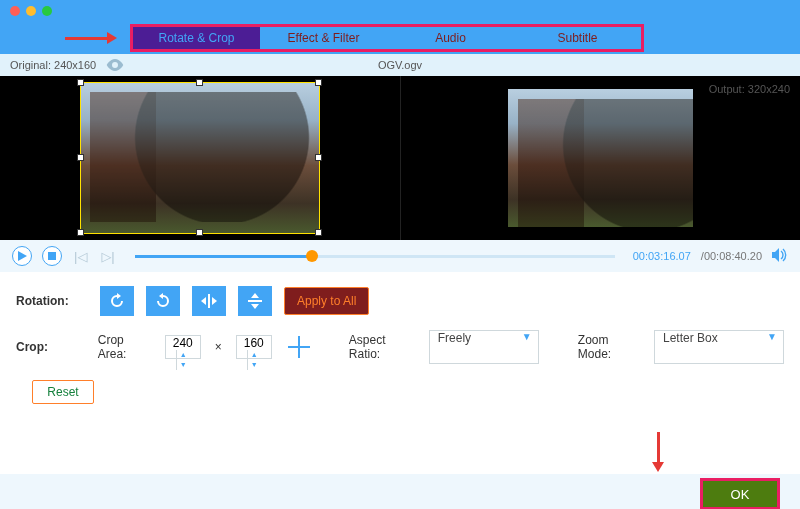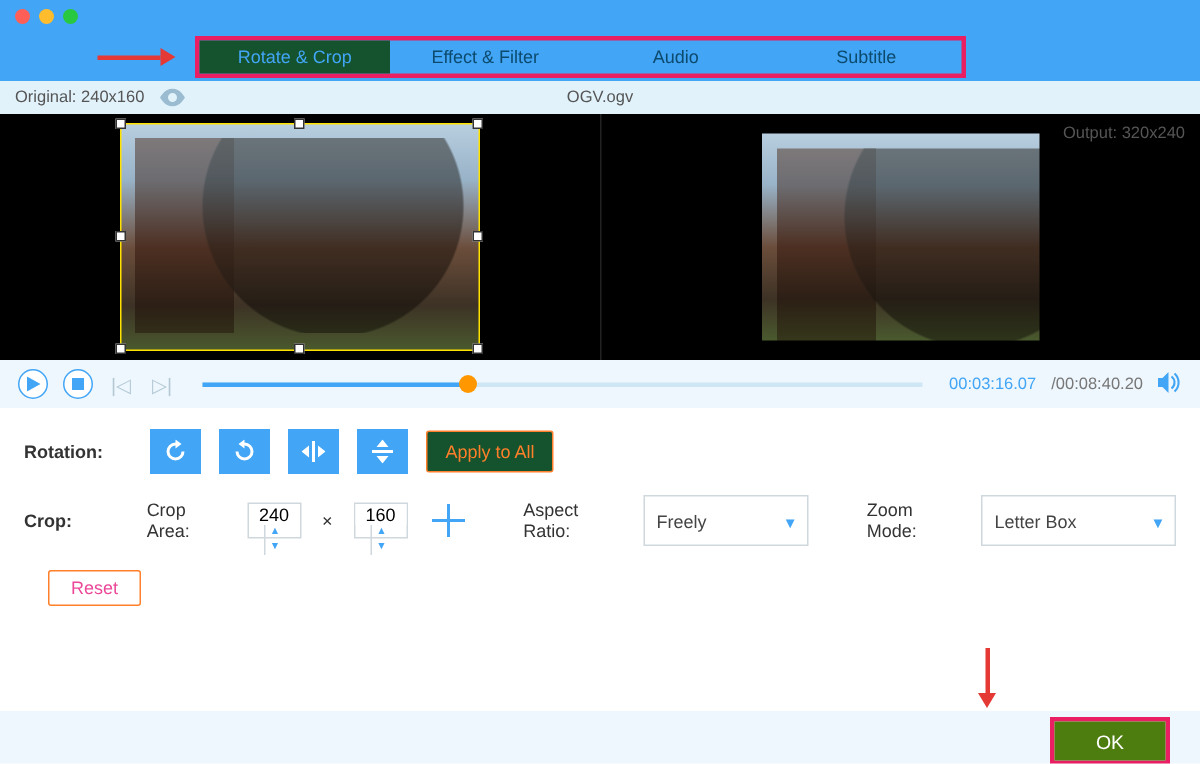--- a/index.html
+++ b/index.html
@@ -11,22 +11,22 @@
   .dot-red { background: #ff5f57; }
   .dot-yellow { background: #ffbd2e; }
   .dot-green { background: #28c940; }
 
   .tabbar { height: 32px; background: #42a5f5; display: flex; align-items: center; position: relative; }
   .arrow-red-h { position: absolute; left: 65px; top: 10px; display: flex; align-items: center; }
   .arrow-red-h .line { width: 42px; height: 3px; background: #e53935; }
   .arrow-red-h .head { width: 0; height: 0; border-left: 10px solid #e53935; border-top: 6px solid transparent; border-bottom: 6px solid transparent; }
 
   .tabs-box { position: absolute; left: 130px; top: 2px; height: 28px; width: 514px; border: 3px solid #e91e63; display: flex; }
-  .tab { flex: 1; text-align: center; line-height: 22px; font-size: 12px; color: #0c4a6e; cursor: pointer; }
-  .tab.active { background: #14532d; color: #42a5f5; }
+  .tab { flex: 1; text-align: center; line-height: 22px; font-size: 12px; color: #7f1d1d; cursor: pointer; }
+  .tab.active { background: #4c1d95; color: #42a5f5; }
 
   .infobar { height: 22px; background: #e1f2fb; display: flex; align-items: center; padding: 0 10px; font-size: 11px; color: #555; position: relative; }
   .infobar .left { flex: 0 0 auto; display: flex; align-items: center; gap: 10px; }
   .infobar .center { position: absolute; left: 0; right: 0; text-align: center; pointer-events: none; }
   .infobar .right { margin-left: auto; margin-top: 48px; }
   .eye-icon { width: 18px; height: 12px; color: #9bbcd0; }
 
   .preview-row { height: 164px; background: #000; display: flex; }
   .preview-pane { flex: 1; position: relative; display: flex; align-items: center; justify-content: center; }
   .preview-pane + .preview-pane { border-left: 1px solid #222; }
@@ -46,33 +46,33 @@
   .progress-fill { position: absolute; left: 0; top: 0; height: 100%; background: #42a5f5; }
   .progress-thumb { position: absolute; top: -5px; width: 12px; height: 12px; border-radius: 50%; background: #ff9800; margin-left: -6px; }
   .time-cur { color: #42a5f5; font-size: 11px; }
   .time-tot { color: #777; font-size: 11px; }
   .vol-icon { color: #42a5f5; font-size: 14px; cursor: pointer; }
 
   .controls { padding: 14px 16px 4px; }
   .row { display: flex; align-items: center; margin-bottom: 14px; }
   .row-label { width: 84px; font-size: 12px; font-weight: bold; color: #333; }
   .icon-btn { width: 34px; height: 30px; background: #42a5f5; color: #fff; display: inline-flex; align-items: center; justify-content: center; margin-right: 12px; cursor: pointer; font-size: 14px; }
-  .apply-btn { height: 28px; padding: 0 12px; border: 1px solid #ff7f2a; color: #ff7f2a; background: #14532d; font-size: 12px; cursor: pointer; border-radius: 2px; }
-  .reset-btn { height: 24px; width: 62px; border: 1px solid #ff7f2a; color: #ec4899; background: #fff; font-size: 12px; cursor: pointer; border-radius: 2px; margin-left: 16px; margin-top: 2px; }
+  .apply-btn { height: 28px; padding: 0 12px; border: 1px solid #ff7f2a; color: #ff7f2a; background: #7f1d1d; font-size: 12px; cursor: pointer; border-radius: 2px; }
+  .reset-btn { height: 24px; width: 62px; border: 1px solid #ff7f2a; color: #15803d; background: #fff; font-size: 12px; cursor: pointer; border-radius: 2px; margin-left: 16px; margin-top: 2px; }
   .crop-row { display: flex; align-items: center; gap: 14px; flex-wrap: nowrap; }
   .sub-label { font-size: 12px; color: #333; }
   .spin { display: inline-flex; align-items: center; border: 1px solid #cfd8dc; height: 24px; flex-direction: column; }
   .spin input { width: 34px; height: 22px; border: none; text-align: center; font-size: 12px; outline: none; }
   .spin .arrows { width: 14px; height: 22px; border-left: 1px solid #cfd8dc; display: flex; flex-direction: column; }
   .spin .arrows span { flex: 1; font-size: 7px; text-align: center; color: #42a5f5; cursor: pointer; line-height: 10px; }
   .center-icon { width: 26px; height: 26px; position: relative; cursor: pointer; }
   .center-icon::before, .center-icon::after { content: ""; position: absolute; background: #42a5f5; }
   .center-icon::before { left: 12px; top: 2px; width: 2px; height: 22px; }
   .center-icon::after { top: 12px; left: 2px; height: 2px; width: 22px; }
-  .select { height: 34px; border: 1px solid #cfd8dc; display: inline-flex; align-items: flex-end; padding: 0 6px 8px 8px; font-size: 12px; color: #444; cursor: pointer; min-width: 110px; justify-content: space-between; }
+  .select { height: 34px; border: 1px solid #cfd8dc; display: inline-flex; align-items: flex-start; padding: 0 6px 18px 8px; font-size: 12px; color: #444; cursor: pointer; min-width: 110px; justify-content: space-between; }
   .select .caret { color: #42a5f5; font-size: 10px; margin-left: 10px; }
 
   .spacer { height: 66px; }
 
   .bottombar { height: 40px; background: #eef7fd; display: flex; align-items: center; justify-content: flex-end; padding-right: 20px; gap: 14px; position: relative; }
   .btn-prim { height: 26px; width: 74px; background: #4d7c0f; color: #fff; border: none; font-size: 13px; cursor: pointer; }
   .ok-wrap { border: 3px solid #e91e63; padding: 0; display: inline-flex; }
   .arrow-down { position: absolute; right: 136px; top: -42px; display: flex; flex-direction: column; align-items: center; }
   .arrow-down .line { width: 3px; height: 30px; background: #e53935; }
   .arrow-down .head { width: 0; height: 0; border-top: 10px solid #e53935; border-left: 6px solid transparent; border-right: 6px solid transparent; }

